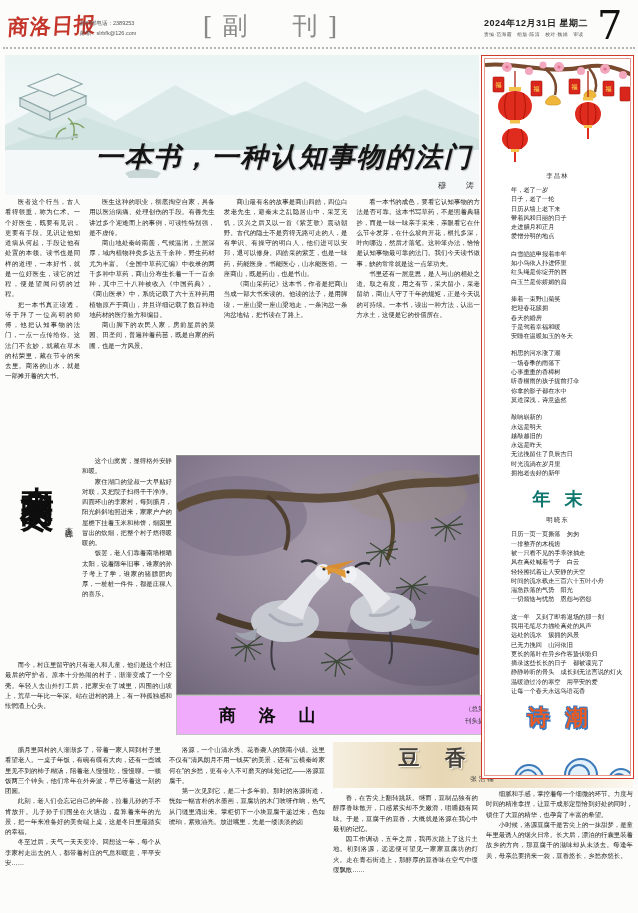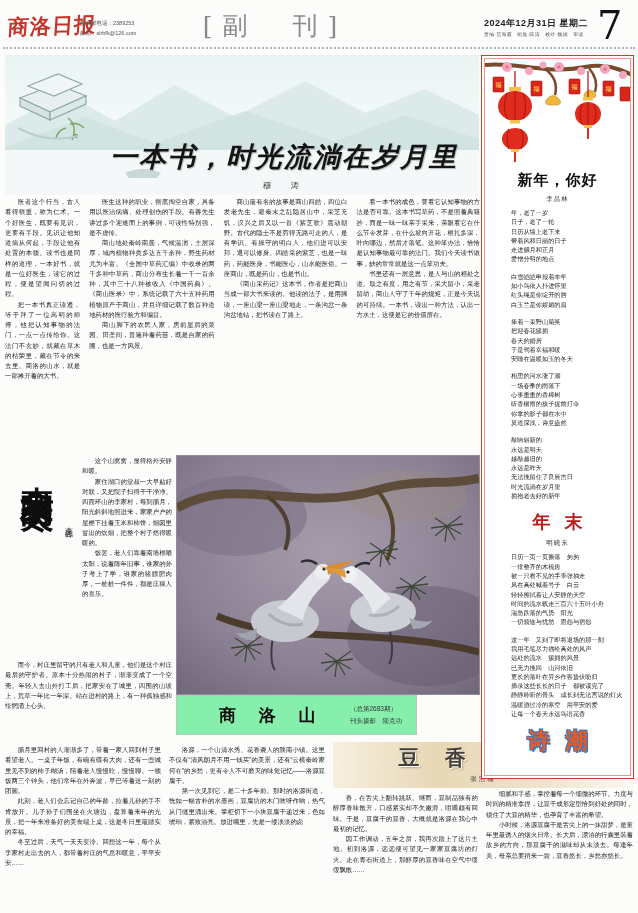--- a/index.html
+++ b/index.html
@@ -14,57 +14,57 @@
                color:#8a8a8a;letter-spacing:10px;font-family:"DejaVu Serif",serif;}
   .hdr-date{position:absolute;left:484px;top:17px;font-size:9px;font-weight:bold;color:#222;letter-spacing:.5px;}
   .hdr-staff{position:absolute;left:484px;top:31px;font-size:4.8px;color:#555;letter-spacing:.4px;}
   .hdr-page{position:absolute;left:597px;top:2px;font-size:40px;font-family:"DejaVu Serif",serif;color:#111;}
   .hdr-dots{position:absolute;left:3px;top:47px;width:632px;border-top:2px dotted #b5b5b5;}
   
   .banner{position:absolute;left:5px;top:55px;width:474px;height:140px;overflow:hidden;}
   .main-title{position:absolute;left:88px;top:139px;width:392px;text-align:center;
               font-family:"DejaVu Serif",serif;font-weight:bold;font-style:italic;
               font-size:27px;letter-spacing:2px;color:#141414;text-shadow:1px 1px 1px rgba(0,0,0,.25);}
-  .main-author{position:absolute;left:88px;top:180px;width:392px;text-align:center;
+  .main-author{position:absolute;left:88px;top:180px;width:392px;text-align:right;
                font-size:8px;letter-spacing:6px;color:#333;}
   
   .bodytxt{font-size:6.4px;line-height:1.6;text-align:justify;color:#1d1d1d;overflow:hidden;}
   .bodytxt p{margin:0;text-indent:2em;}
   .cols-top{position:absolute;left:5px;top:197px;width:475px;height:258px;display:flex;gap:9px;}
   .cols-top .c0{width:76px;} .cols-top .c1{width:127px;} .cols-top .c2{width:125px;} .cols-top .c3{width:125px;}
   
   .lj-title{position:absolute;left:14px;top:460px;height:208px;writing-mode:vertical-rl;
             font-size:33px;font-weight:bold;letter-spacing:3px;color:#0e0e0e;
             font-family:"Liberation Sans",sans-serif;}
   .lj-author{position:absolute;left:62px;top:520px;writing-mode:vertical-rl;font-size:8px;color:#333;letter-spacing:2px;}
   .lj-col{position:absolute;left:82px;top:456px;width:90px;height:198px;}
   .lj-wide{position:absolute;left:5px;top:660px;width:167px;height:78px;}
   .lj-bot1{position:absolute;left:5px;top:745px;width:156px;height:163px;}
   
   .photo{position:absolute;left:176px;top:455px;width:304px;height:240px;border:1px solid #8f8f8f;box-sizing:border-box;overflow:hidden;}
-  .plaque{position:absolute;left:176px;top:695px;width:241px;height:40px;border:1px solid #c2c2c2;
-          box-sizing:border-box;background:#86efac;display:flex;align-items:center;}
+  .plaque{position:absolute;left:176px;top:695px;width:356px;height:40px;border:1px solid #c2c2c2;
+          box-sizing:border-box;background:#f0abfc;display:flex;align-items:center;}
   .plaque-title{margin-left:42px;font-size:17px;font-weight:bold;letter-spacing:9px;color:#0d0d0d;}
   .plaque-meta{margin-left:auto;margin-right:14px;font-size:6.5px;color:#333;line-height:1.9;text-align:left;}
   
   .bean-band{position:absolute;left:333px;top:742px;width:300px;height:46px;text-align:center;
              background:linear-gradient(90deg,#f6efe0 0%,#e7d7b4 35%,#efe4cd 70%,#fbf8f1 100%);}
   .bean-title{margin:2px 0 0;font-size:21px;font-weight:bold;letter-spacing:9px;color:#45403a;
               font-family:"DejaVu Serif",serif;text-shadow:1px 1px 0 #fff,2px 2px 2px #b4a685;}
   .bean-author{margin:3px 0 0;font-size:6.5px;color:#333;letter-spacing:2px;}
   .bean-c2{position:absolute;left:169px;top:745px;width:156px;height:163px;}
   .bean-c3{position:absolute;left:333px;top:793px;width:145px;height:115px;}
   .bean-c4{position:absolute;left:486px;top:789px;width:147px;height:119px;}
   
   .sidebar{position:absolute;left:481px;top:55px;width:153px;height:724px;border:1.5px solid #cf3a2b;
            box-sizing:border-box;background:#fff;}
   .sidebar-inner{position:absolute;inset:2px;border:1px solid #e6998d;overflow:hidden;}
   .ny-art{display:block;margin:0 auto;}
   .p1-title{text-align:center;font-size:15px;font-weight:bold;color:#0d0d0d;margin:4px 0 0;letter-spacing:1px;}
-  .p2-title{text-align:center;font-size:18px;font-weight:bold;color:#b91c1c;margin:10px 0 0;letter-spacing:14px;text-indent:14px;}
+  .p2-title{text-align:center;font-size:18px;font-weight:bold;color:#0f766e;margin:10px 0 0;letter-spacing:14px;text-indent:14px;}
   .poem-author{text-align:center;font-size:6.5px;color:#333;margin:5px 0 4px;letter-spacing:1px;}
   .poem{margin:2px 0 0 26px;}
   .poem .stanza{margin:0 0 8px;}
   .poem p{margin:0;font-size:6.2px;line-height:1.5;color:#222;}
   .shichao{margin-top:8px;text-align:center;font-size:22px;font-weight:bold;letter-spacing:16px;text-indent:16px;
            font-family:"DejaVu Serif",serif;color:#eb5a21;
            text-shadow:-1px -1px 0 #3b79c0,1px -1px 0 #3b79c0,-1px 1px 0 #3b79c0,1.5px 1.5px 0 #3b79c0;}
 </style>
 </head>
 <body data-interactable="false">
@@ -103,21 +103,21 @@
     <path d="M20,28 L50,16 L74,26 L46,38 Z" fill="#f0f5f5"></path>
   </g>
   <g stroke="#7fa162" stroke-width="1.4" fill="none">
     <path d="M60,60 q10,8 4,22"></path>
       <path d="M62,66 q8,-2 14,4"></path>
       <path d="M58,70 q-8,2 -10,10"></path>
   </g>
   <circle cx="68" cy="78" r="2.2" fill="#7fa162"></circle>
   <path d="M10,70 q30,16 60,8" stroke="#b9cdcd" stroke-width="2" fill="none"></path>
 </svg>
-<div class="main-title" data-interactable="false">一本书，时光流淌在岁月里</div>
+<div class="main-title" data-interactable="false">一本书，一种认知事物的法门</div>
 <div class="main-author" data-interactable="false">穆　涛</div>
 
 <div class="cols-top" data-interactable="false">
   <div class="bodytxt c0" data-interactable="false">
       <p data-interactable="false">医者这个行当，古人看得很重，称为仁术。一个好医生，既要有见识，更要有手段。见识让他知道病从何起，手段让他有处置的本领。读书也是同样的道理，一本好书，就是一位好医生，读它的过程，便是望闻问切的过程。</p>
       <p data-interactable="false">把一本书真正读透，等于拜了一位高明的师傅，他把认知事物的法门，一点一点传给你。这法门不玄妙，就藏在草木的枯荣里，藏在节令的来去里。商洛的山水，就是一部摊开着的大书。</p>
     </div>
   <div class="bodytxt c1" data-interactable="false">
       <p data-interactable="false">医生这种的职业，彻底掏空自家，具备用以医治病痛、处理创伤的手段。有善先生讲过多个迎难而上的事例，可读性特别强，是不虚传。</p>
       <p data-interactable="false">商山地处秦岭南麓，气候温润，土层深厚，域内植物种类多达五千余种，野生药材尤为丰富。《全国中草药汇编》中收录的两千多种中草药，商山分布生长着一千一百余种，其中三十八种被收入《中国药典》。《商山医录》中，系统记载了六十五种药用植物原产于商山，并且详细记载了数百种道地药材的医疗验方和编目。</p>
@@ -283,21 +283,20 @@
     <rect x="26" y="90" width="8" height="3" fill="#f4c24a"></rect>
     <line x1="30" y1="93" x2="30" y2="103" stroke="#e02b1f" stroke-width="2"></line>
 
     <line x1="103" y1="12" x2="103" y2="40" stroke="#a81408" stroke-width="1.2"></line>
     <rect x="98" y="38" width="10" height="3.5" fill="#f4c24a"></rect>
     <ellipse cx="103" cy="55" rx="13" ry="12" fill="#e02b1f"></ellipse>
     <path d="M97,45 q-4,10 0,20 M109,45 q4,10 0,20 M103,43 v24" stroke="#b01508" stroke-width="1" fill="none"></path>
     <rect x="99" y="66" width="8" height="3" fill="#f4c24a"></rect>
     <line x1="103" y1="69" x2="103" y2="80" stroke="#e02b1f" stroke-width="2"></line>
   </svg>
-  <div class="p1-title" data-interactable="false">新年，你好</div>
   <div class="poem-author" data-interactable="false">李昌林</div>
   <div class="poem" data-interactable="false">
         <div class="stanza" data-interactable="false">
           <p data-interactable="false">年，老了一岁</p>
           <p data-interactable="false">日子，老了一轮</p>
           <p data-interactable="false">日历从墙上老下来</p>
           <p data-interactable="false">带着风和日丽的日子</p>
           <p data-interactable="false">走进腊月和正月</p>
           <p data-interactable="false">爱憎分明的地点</p>
         </div>

